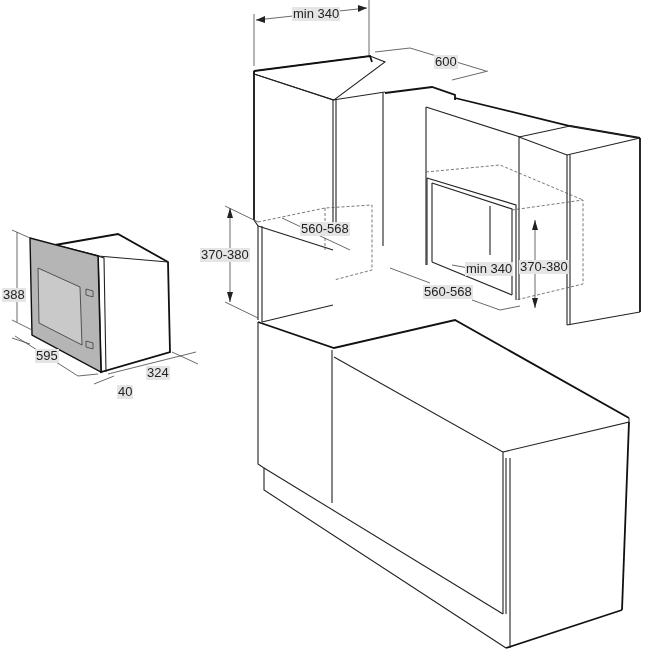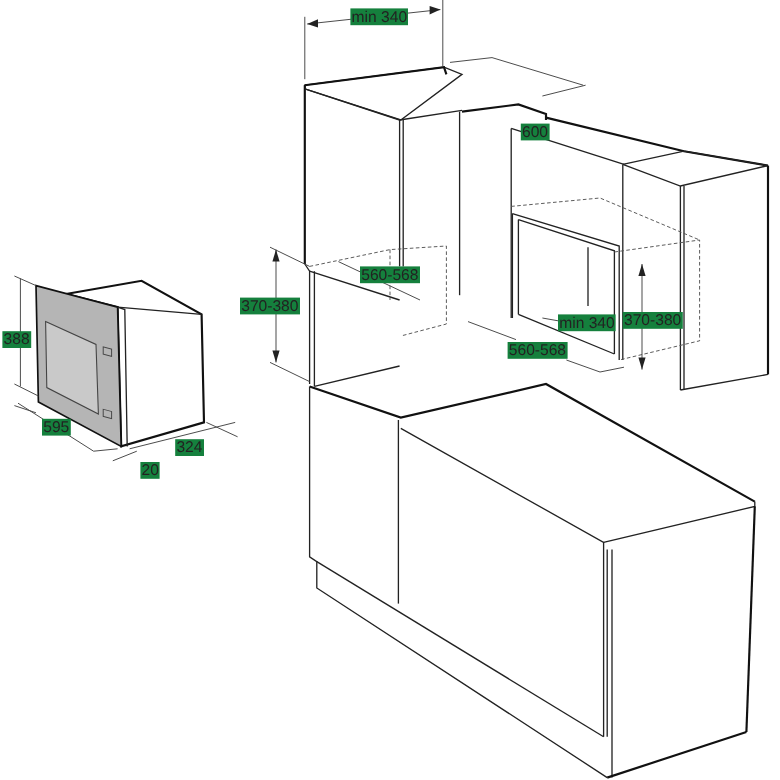--- a/index.html
+++ b/index.html
@@ -1,18 +1,18 @@
 <!DOCTYPE html>
 <html><head>
 <meta charset="utf-8">
 <style>
   html, body { margin: 0; padding: 0; background: #ffffff; }
   #canvas { position: relative; width: 650px; height: 650px; overflow: hidden; background: #ffffff; }
   svg { position: absolute; left: 0; top: 0; }
-  .lbl { position: absolute; font-family: "Liberation Sans", sans-serif; font-size: 13px; color: #222; background: #15803d; padding: 0 1px; line-height: 14px; white-space: nowrap; }
+  .lbl { position: absolute; font-family: "Liberation Sans", sans-serif; font-size: 13px; color: #222; background: #e5e5e5; padding: 0 1px; line-height: 14px; white-space: nowrap; }
   .ln { stroke: #222; stroke-width: 1.1; fill: none; }
   .thk { stroke: #111; stroke-width: 1.8; fill: none; }
   .dim { stroke: #444; stroke-width: 0.8; fill: none; }
   .dash { stroke: #555; stroke-width: 0.8; fill: none; stroke-dasharray: 3 2; }
   .arrow { fill: #222; }
 </style>
 </head>
 <body>
 
 <div id="canvas">
@@ -123,26 +123,26 @@
       <line class="dim" x1="390" y1="268" x2="430" y2="283"></line>
       <line class="dim" x1="472" y1="300" x2="500" y2="310"></line>
       <line class="dim" x1="500" y1="310" x2="520" y2="306"></line>
 
       <line class="dim" x1="535" y1="220" x2="535" y2="308"></line>
       <polygon class="arrow" points="535,220 532,230 538,230"></polygon>
       <polygon class="arrow" points="535,308 532,298 538,298"></polygon>
     </g>
   </svg>
 
-  <span class="lbl" style="left:2px; top:276px;text-align:right;">388</span>
+  <span class="lbl" style="left:2px; top:288px;text-align:right;">388</span>
   <span class="lbl" style="left:35px; top:349px;text-align:right;">595</span>
   <span class="lbl" style="left:146px; top:366px;text-align:right;">324</span>
-  <span class="lbl" style="left:117px; top:385px;">20</span>
+  <span class="lbl" style="left:117px; top:385px;">40</span>
 
   <span class="lbl" style="left:292px; top:7px;">min 340</span>
   <span class="lbl" style="left:300px; top:222px;">560-568</span>
   <span class="lbl" style="left:200px; top:248px;">370-380</span>
 
-  <span class="lbl" style="left:434px; top:55px;margin-top:48px;">600</span>
+  <span class="lbl" style="left:434px; top:55px;">600</span>
   <span class="lbl" style="left:465px; top:262px;">min 340</span>
   <span class="lbl" style="left:423px; top:285px;">560-568</span>
   <span class="lbl" style="left:519px; top:260px;">370-380</span>
 </div>
 
 </body></html>

